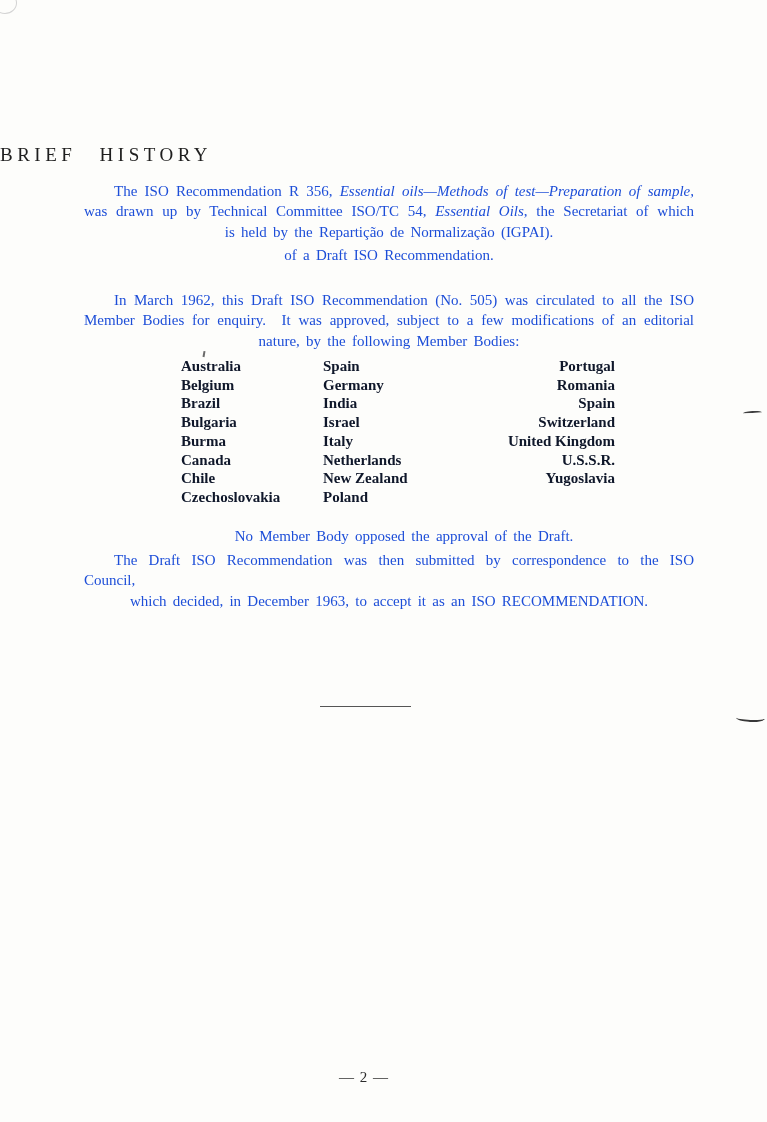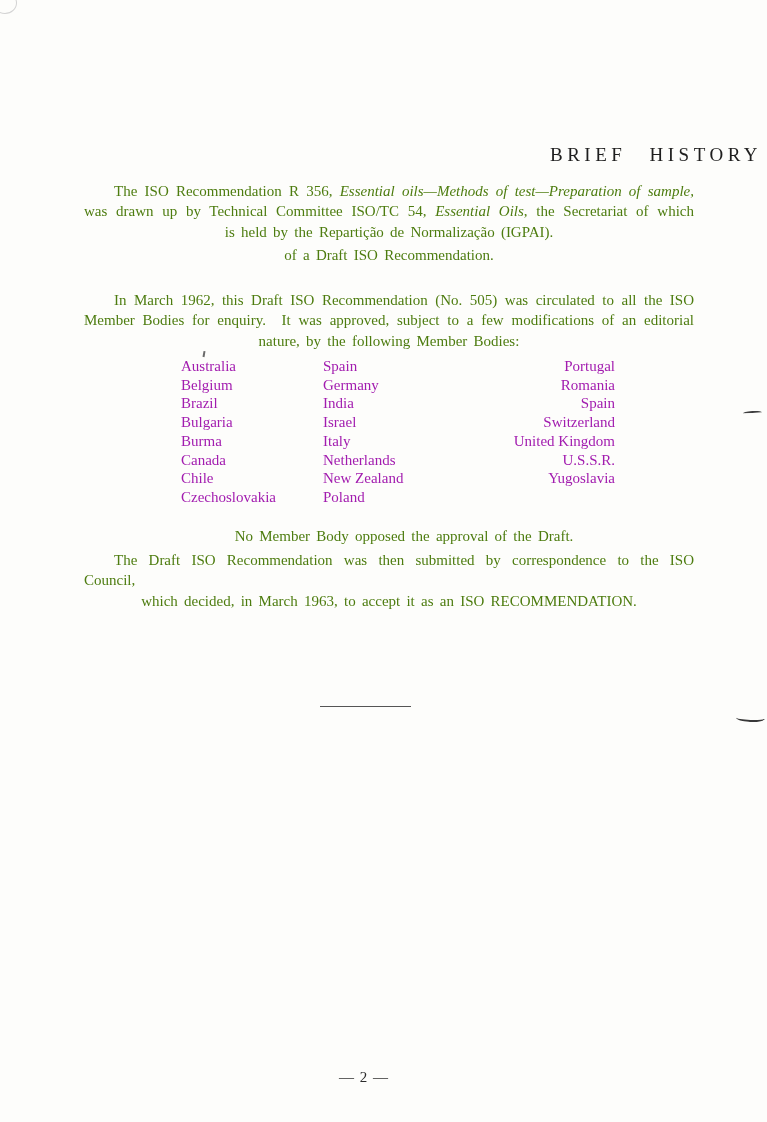--- a/index.html
+++ b/index.html
@@ -13,57 +13,57 @@
     color: #232323;
     overflow: hidden;
   }
 
   
   .title {
     position: absolute;
     top: 131px;
     left: 0;
     width: 722px;
-    text-align: right;
+    text-align: left;
     font-size: 19px;
     font-weight: 400;
     letter-spacing: 4.5px;
     word-spacing: 14px;
     color: #1e1e1e;
-    margin-left: 40px;
   }
   .textblock {
     position: absolute;
     left: 84px;
     width: 610px;
     font-size: 15px;
     line-height: 20.4px;
     word-spacing: 2.5px;
-    color: #4d7c0f;
+    color: #1d4ed8;
   }
   .p1 { top: 181px; }
   .p2 { top: 245px; }
   .p3 { top: 290px; }
   .p4 { top: 526px; }
   .p5 { top: 550px; }
   .line { text-align: center; }
   .line.just { text-align: justify; text-align-last: justify; }
   .line.ind { text-indent: 30px; }
   .it { font-style: italic; }
 
   
   .members {
     position: absolute;
     top: 357px;
     left: 0;
     width: 767px;
     height: 160px;
     font-size: 15px;
     line-height: 18.7px;
-    color: #a21caf;
+    color: #0f172a;
+    font-weight: bold;
   }
   .col { position: absolute; top: 0; width: 150px; }
   .col1 { left: 181px; }
   .col2 { left: 323px; }
   .col3 { left: 465px; text-align: right; }
 
   
   .divider {
     position: absolute;
     top: 706px;
@@ -182,21 +182,21 @@
         <div class="country">Yugoslavia</div>
       </div>
   </div>
 
   <div class="textblock p4">
       <div class="line ind"><span>No Member Body opposed the approval of the Draft.</span></div>
     </div>
 
   <div class="textblock p5">
       <div class="line just ind"><span>The Draft ISO Recommendation was then submitted by correspondence to the ISO Council,</span></div>
-      <div class="line"><span>which decided, in March 1963, to accept it as an ISO RECOMMENDATION.</span></div>
+      <div class="line"><span>which decided, in December 1963, to accept it as an ISO RECOMMENDATION.</span></div>
     </div>
 
   <div class="divider"></div>
 
   <div class="margin-dash-1"></div>
   <div class="margin-dash-2"></div>
 
   <div class="pagenum">— 2 —</div>
 
 </div>

